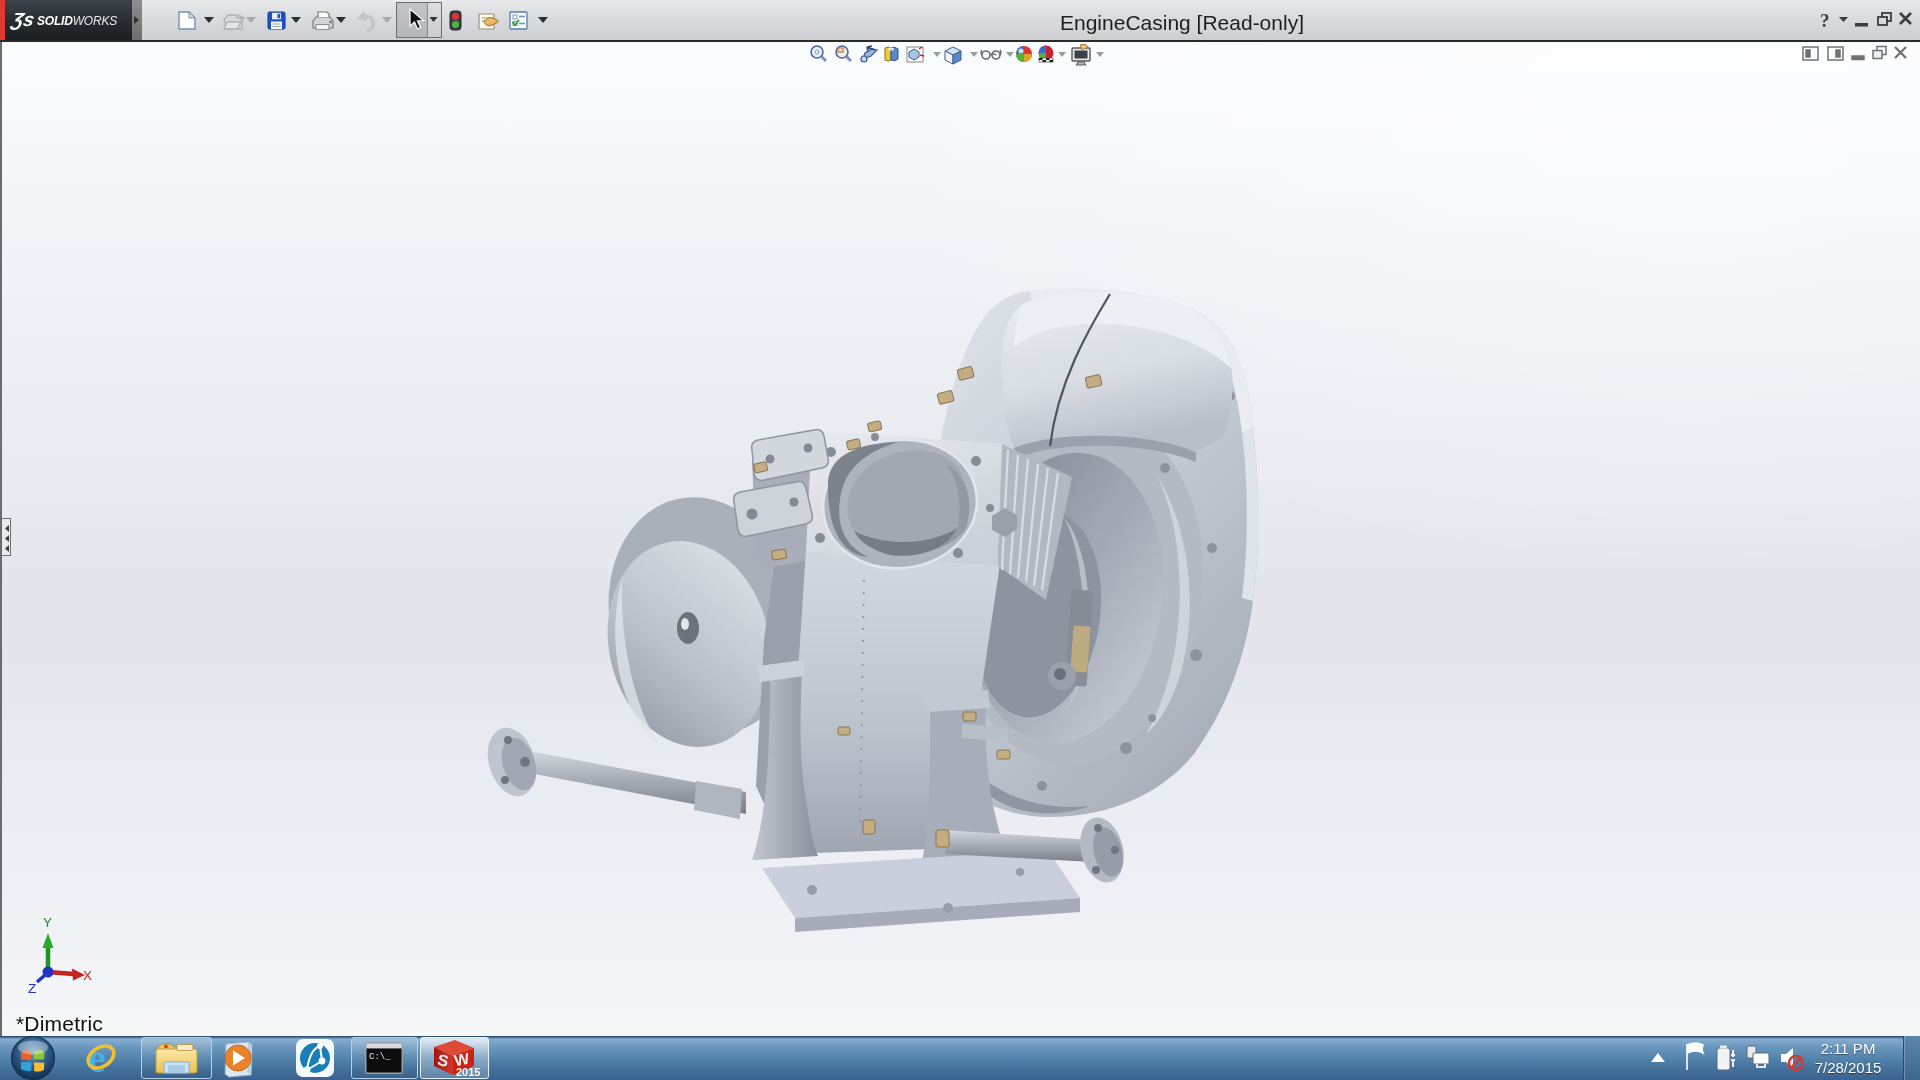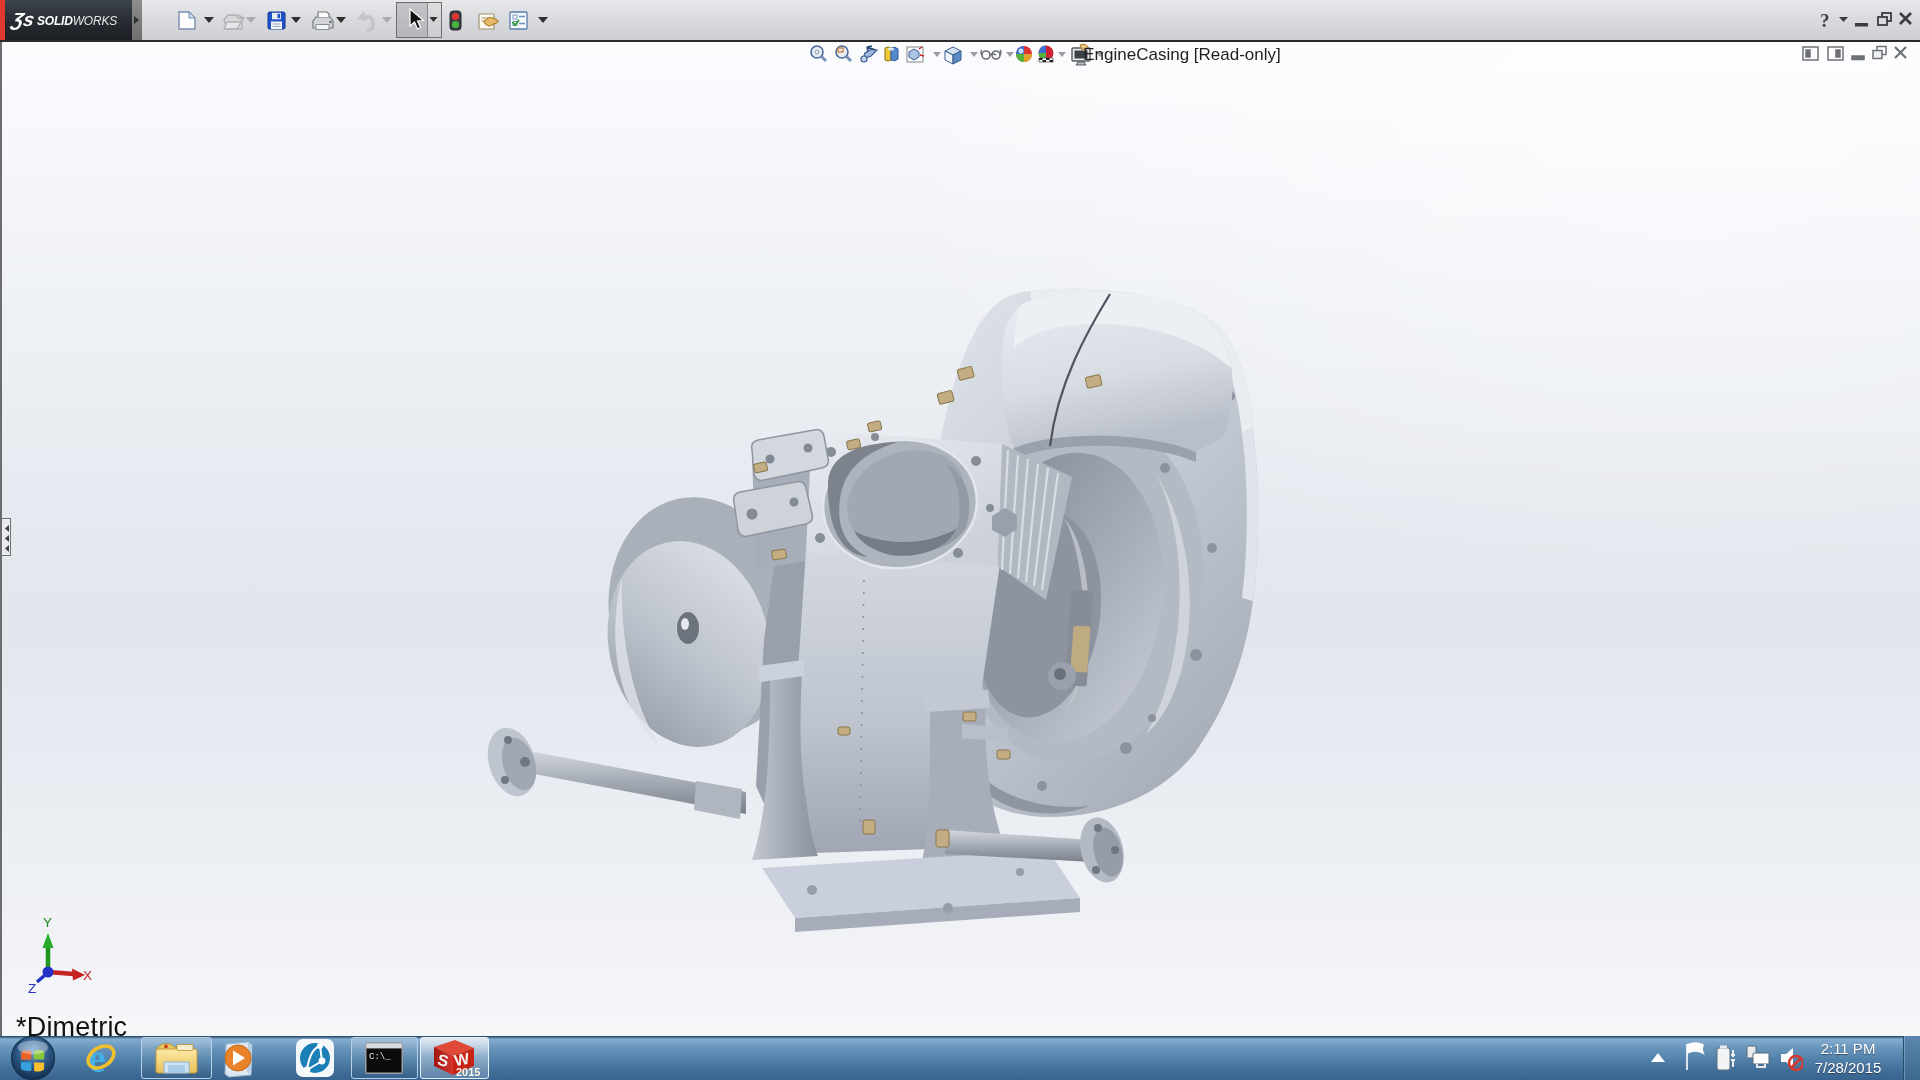--- a/index.html
+++ b/index.html
@@ -16,33 +16,33 @@
     background:linear-gradient(180deg,#3e444c 0%,#272b31 55%,#1b1e23 100%); color:#fff; }
   #swlogo .ds { position:absolute; left:7px; top:9px; font-size:19px; font-style:italic; font-weight:bold; transform:skewX(-12deg); }
   #swlogo .tx { position:absolute; left:32px; top:14px; font-size:12px; font-style:italic; font-weight:bold; letter-spacing:-0.2px; }
   #swlogo .tx b { font-weight:bold; }
   #swlogo .tx span { font-weight:normal; color:#e8e8e8; }
   #swtab { position:absolute; left:132px; top:0; width:10px; height:40px;
     background:linear-gradient(180deg,#8d8d8d,#6f6f6f); }
   #swtab:after { content:""; position:absolute; left:2px; top:16px;
     border-left:5px solid #2f2f2f; border-top:4px solid transparent; border-bottom:4px solid transparent; }
   #titletext { position:absolute; left:1052px; top:11px; width:260px; text-align:center;
-    font-size:17px; color:#1f1f1f;margin-top:34px; }
+    font-size:21px; color:#1f1f1f; }
   #selbox { position:absolute; left:396px; top:2px; width:46px; height:36px; border:1px solid #6e6e6e;
     background:linear-gradient(180deg,#c2c4c7,#b4b6ba); }
   #selbox .cell2 { position:absolute; right:0; top:0; width:14px; height:34px;
     background:linear-gradient(180deg,#dddee0,#cbcdd0); border-left:1px solid #8a8a8a; }
 
   
   #viewport { position:absolute; left:0; top:42px; width:1920px; height:994px;
     background:linear-gradient(180deg, #fbfcfe 0%, #f2f4f8 18%, #e7eaf0 45%, #e2e5ec 58%, #e8ebf1 72%, #f0f2f6 90%, #f5f7f9 100%); }
   #vleftline { position:absolute; left:0; top:42px; width:2px; height:994px; background:#6a6c70; }
   #sidetab { position:absolute; left:2px; top:518px; width:9px; height:38px; background:#e9eaec;
     border:1px solid #707276; border-left:0; }
-  #dimetric { position:absolute; left:16px; top:1012px; font-size:27px; color:#111; letter-spacing:0.2px; }
+  #dimetric { position:absolute; left:16px; top:1012px; font-size:21px; color:#111; letter-spacing:0.2px; }
 
   
   #taskbar { position:absolute; left:0; top:1036px; width:1920px; height:44px;
     background:linear-gradient(180deg,#1d3f5c 0%,#85add0 7%,#6794bb 28%,#5080a9 55%,#416d97 80%,#386390 100%); }
   .tbbtn { position:absolute; top:1037px; height:42px; border:1px solid #b7d1e8; border-radius:3px;
     background:linear-gradient(180deg,rgba(255,255,255,0.25),rgba(255,255,255,0.06) 50%,rgba(0,0,0,0.05)); }
   .tbbtn.active { background:linear-gradient(180deg,rgba(255,255,255,0.75),rgba(255,255,255,0.35) 45%,rgba(200,220,240,0.25)); border-color:#e8f2fa; }
   #tray { position:absolute; right:0; top:1036px; height:44px; display:flex; align-items:center; }
   #clock { color:#fff; text-align:center; font-size:15px; line-height:19px; margin-right:12px; width:86px; text-shadow:0 1px 1px rgba(0,0,0,0.45); }
   #showdesk { width:17px; height:44px; border-left:1px solid #274a66; background:linear-gradient(180deg,#5b87ae,#3c688f); box-shadow:inset 1px 0 0 rgba(255,255,255,0.25); }

